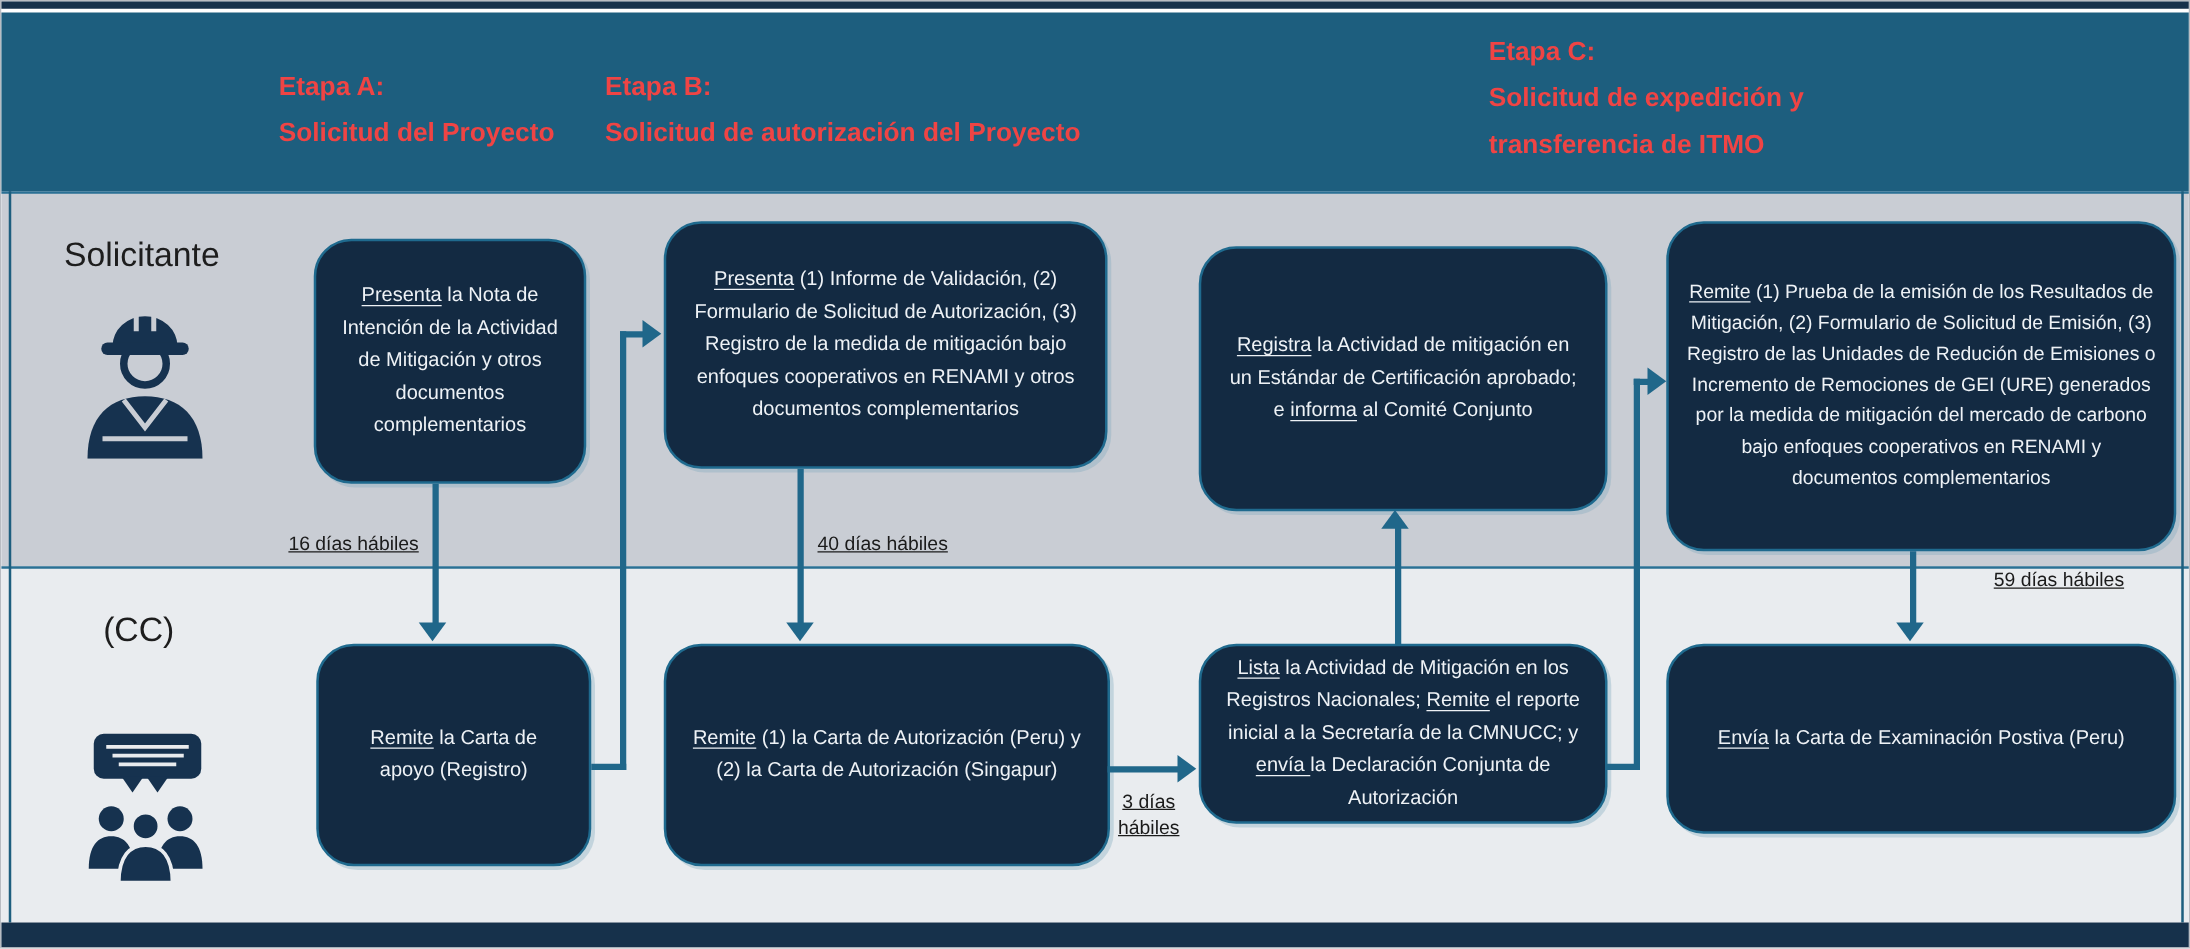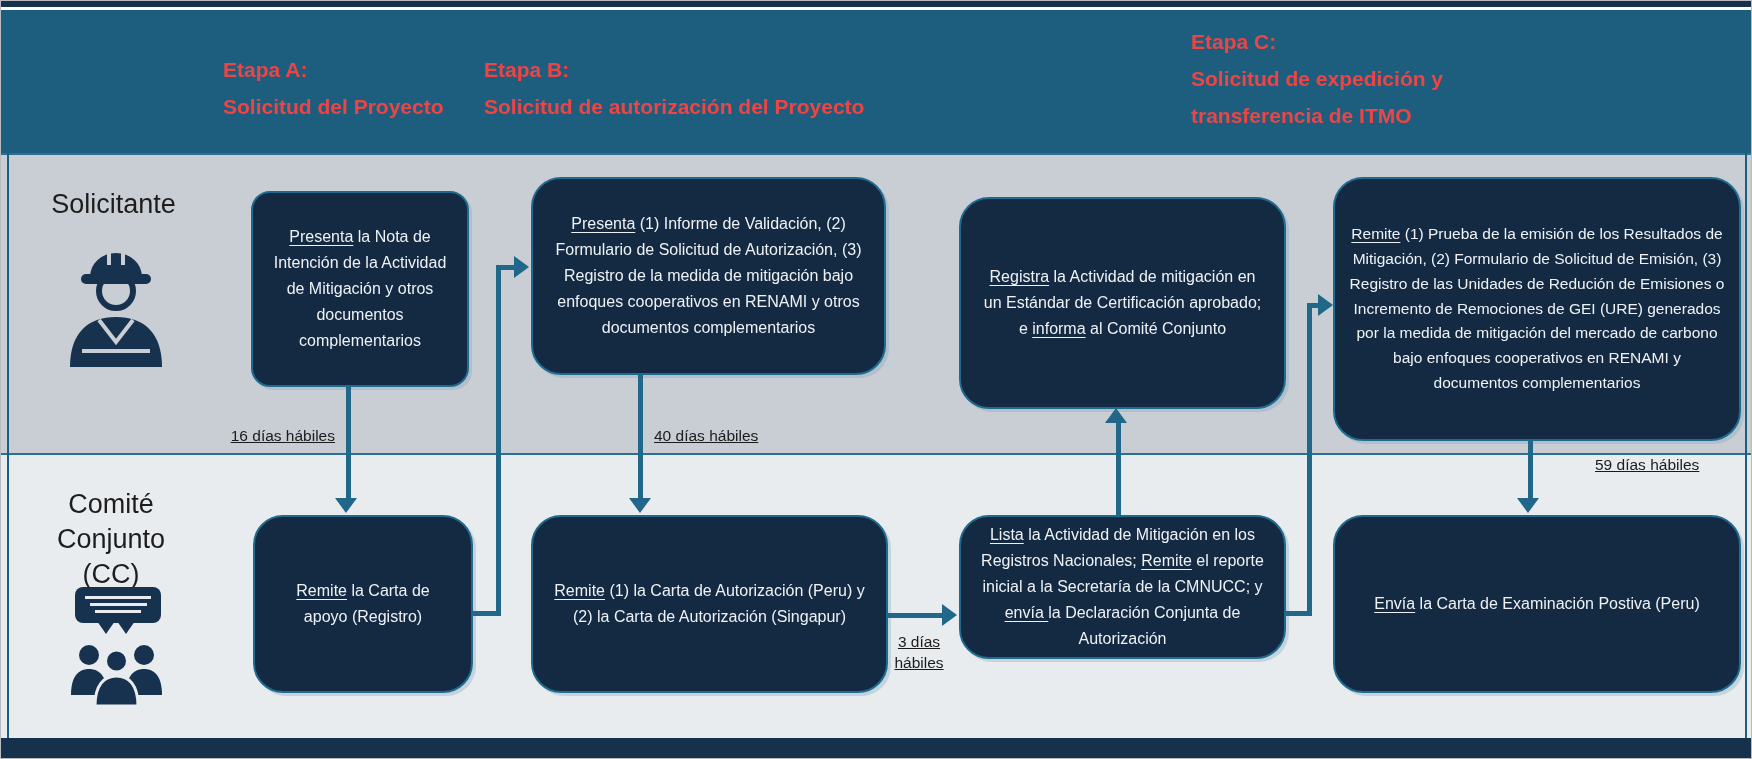--- a/index.html
+++ b/index.html
@@ -69,39 +69,38 @@
     <path d="M34 48 a26 24 0 0 1 52 0 l1 0 z" fill="#16324f"></path>
     <rect x="25" y="45" width="70" height="10" rx="5" fill="#16324f"></rect>
     <rect x="51" y="22" width="4" height="14" fill="#c9cdd4"></rect>
     <rect x="65" y="22" width="4" height="14" fill="#c9cdd4"></rect>
     <path d="M14 138 C14 104 32 88 60 88 C88 88 106 104 106 138 Z" fill="#16324f"></path>
     <path d="M43 91 L60 113 L77 91" fill="none" stroke="#c9cdd4" stroke-width="4"></path>
     <rect x="26" y="120" width="68" height="4" fill="#c9cdd4"></rect>
   </svg>
 
   <div class="abs lane-label" style="left:10px;top:486px;width:200px;">
-    <div>Comité Conjunto</div>
     <div>(CC)</div>
   </div>
   <svg class="abs" style="left:58px;top:580px;" width="115" height="128" viewBox="0 0 115 128">
     <rect x="16" y="6" width="86" height="36" rx="8" fill="#16324f"></rect>
     <polygon points="38,40 47,53 56,40" fill="#16324f"></polygon>
     <polygon points="58,40 67,53 76,40" fill="#16324f"></polygon>
     <rect x="26" y="15" width="66" height="3" fill="#e9ecef"></rect>
     <rect x="31" y="22" width="57" height="3" fill="#e9ecef"></rect>
     <rect x="36" y="29" width="46" height="3" fill="#e9ecef"></rect>
     <circle cx="30" cy="74" r="10" fill="#16324f"></circle>
     <path d="M12 114 C12 96 19 88 30 88 C41 88 48 96 48 114 Z" fill="#16324f"></path>
     <circle cx="85" cy="74" r="10" fill="#16324f"></circle>
     <path d="M67 114 C67 96 74 88 85 88 C96 88 103 96 103 114 Z" fill="#16324f"></path>
     <circle cx="57.5" cy="80" r="11" fill="#16324f" stroke="#e9ecef" stroke-width="3"></circle>
     <path d="M36 125 C36 104 45 95 57.5 95 C70 95 79 104 79 125 Z" fill="#16324f" stroke="#e9ecef" stroke-width="3"></path>
   </svg>
 
-  <div class="abs box" style="left:250px;top:190px;width:218px;height:196px;border-radius:19px;">
+  <div class="abs box" style="left:250px;top:190px;width:218px;height:196px;">
     <span><span class="u">Presenta</span><span> la Nota de Intención de la Actividad de Mitigación y otros documentos complementarios</span></span>
   </div>
   <div class="abs box" style="left:530px;top:176px;width:355px;height:198px;">
     <span><span class="u">Presenta</span><span> (1) Informe de Validación, (2) Formulario de Solicitud de Autorización, (3) Registro de la medida de mitigación bajo enfoques cooperativos en RENAMI  y otros documentos complementarios</span></span>
   </div>
   <div class="abs box" style="left:958px;top:196px;width:327px;height:212px;">
     <span><span class="u">Registra</span><span> la Actividad de mitigación en un Estándar de Certificación aprobado; e </span><span class="u">informa</span><span> al Comité Conjunto</span></span>
   </div>
   <div class="abs box dense" style="left:1332px;top:176px;width:408px;height:264px;">
     <span><span class="u">Remite</span><span> (1) Prueba de la emisión de los Resultados de Mitigación, (2) Formulario de Solicitud de Emisión, (3) Registro de las Unidades de Redución de Emisiones o Incremento de Remociones de GEI (URE) generados por la medida de mitigación del mercado de carbono bajo enfoques cooperativos  en RENAMI y documentos complementarios</span></span>
@@ -109,21 +108,21 @@
 
   <div class="abs box" style="left:252px;top:514px;width:220px;height:178px;">
     <span><span class="u">Remite</span><span> la Carta de apoyo (Registro)</span></span>
   </div>
   <div class="abs box" style="left:530px;top:514px;width:357px;height:178px;">
     <span><span class="u">Remite</span><span> (1) la Carta de Autorización (Peru) y (2) la Carta de Autorización (Singapur)</span></span>
   </div>
   <div class="abs box" style="left:958px;top:514px;width:327px;height:144px;">
     <span><span class="u">Lista</span><span> la Actividad de Mitigación en los Registros Nacionales; </span><span class="u">Remite</span><span> el reporte inicial a la Secretaría de la CMNUCC; y </span><span class="u">envía </span><span>la Declaración Conjunta de Autorización</span></span>
   </div>
-  <div class="abs box" style="left:1332px;top:514px;width:408px;height:178px;">
+  <div class="abs box" style="left:1332px;top:514px;width:408px;height:152px;">
     <span><span class="u">Envía</span><span> la Carta de Examinación Postiva (Peru)</span></span>
   </div>
 
   <div class="abs conn" style="left:345px;top:386px;width:5px;height:112px;"></div>
   <div class="abs tri tri-down" style="left:334px;top:497px;"></div>
   <div class="abs alabel" style="left:180px;top:424px;width:154px;text-align:right;">16 días hábiles</div>
 
   <div class="abs conn" style="left:472px;top:610px;width:28px;height:5px;"></div>
   <div class="abs conn" style="left:495px;top:264px;width:5px;height:351px;"></div>
   <div class="abs conn" style="left:495px;top:264px;width:20px;height:5px;"></div>

